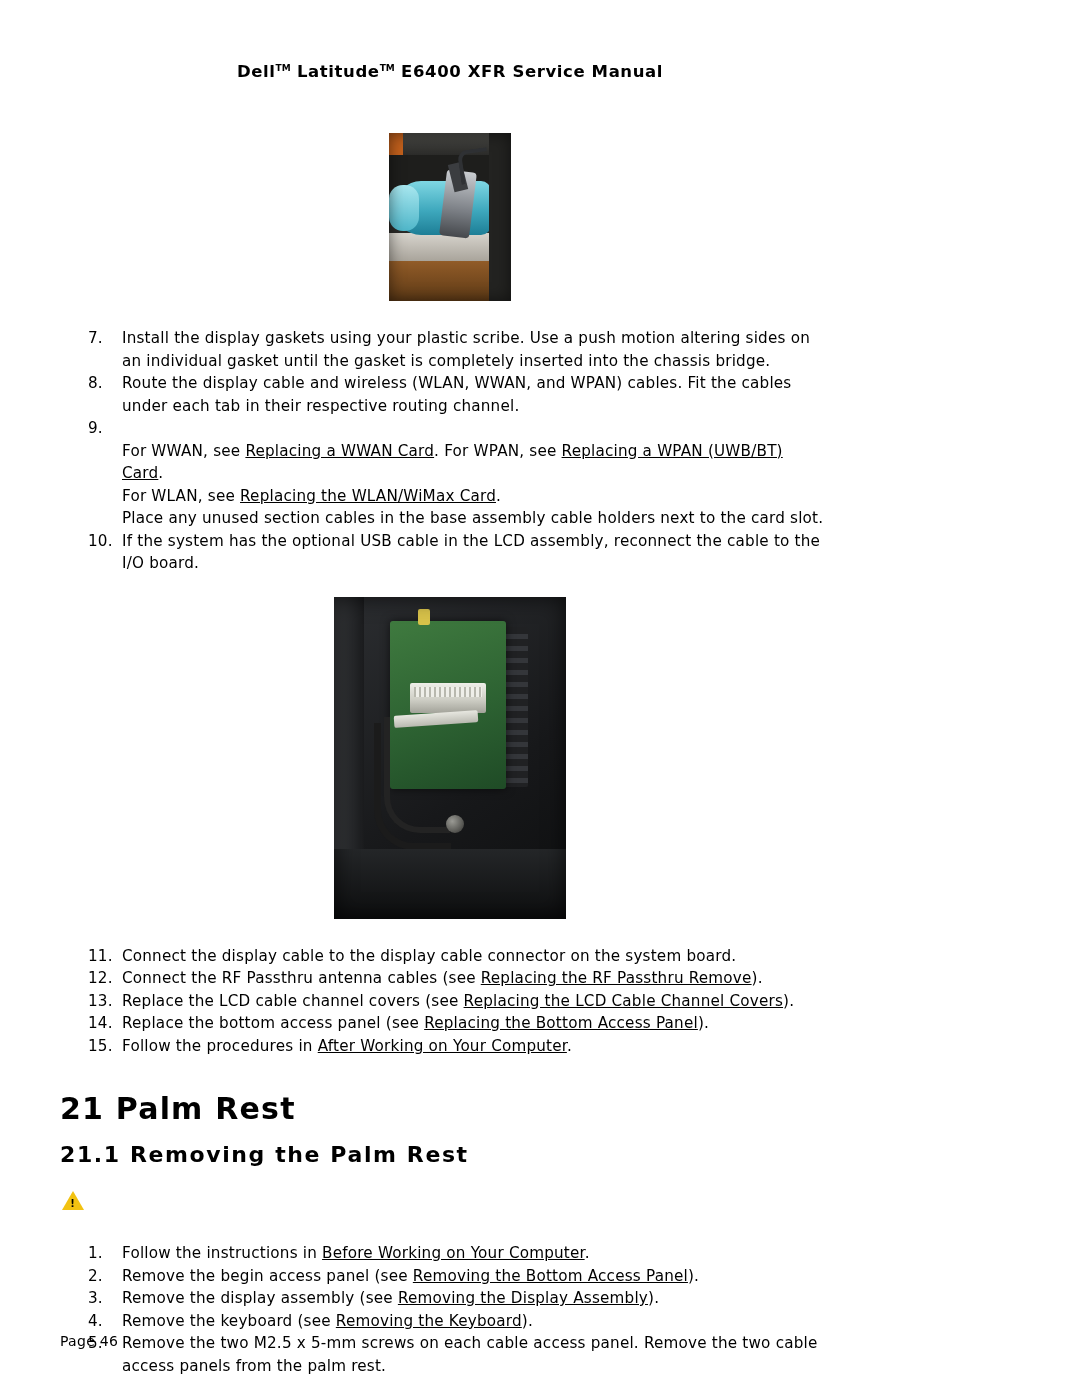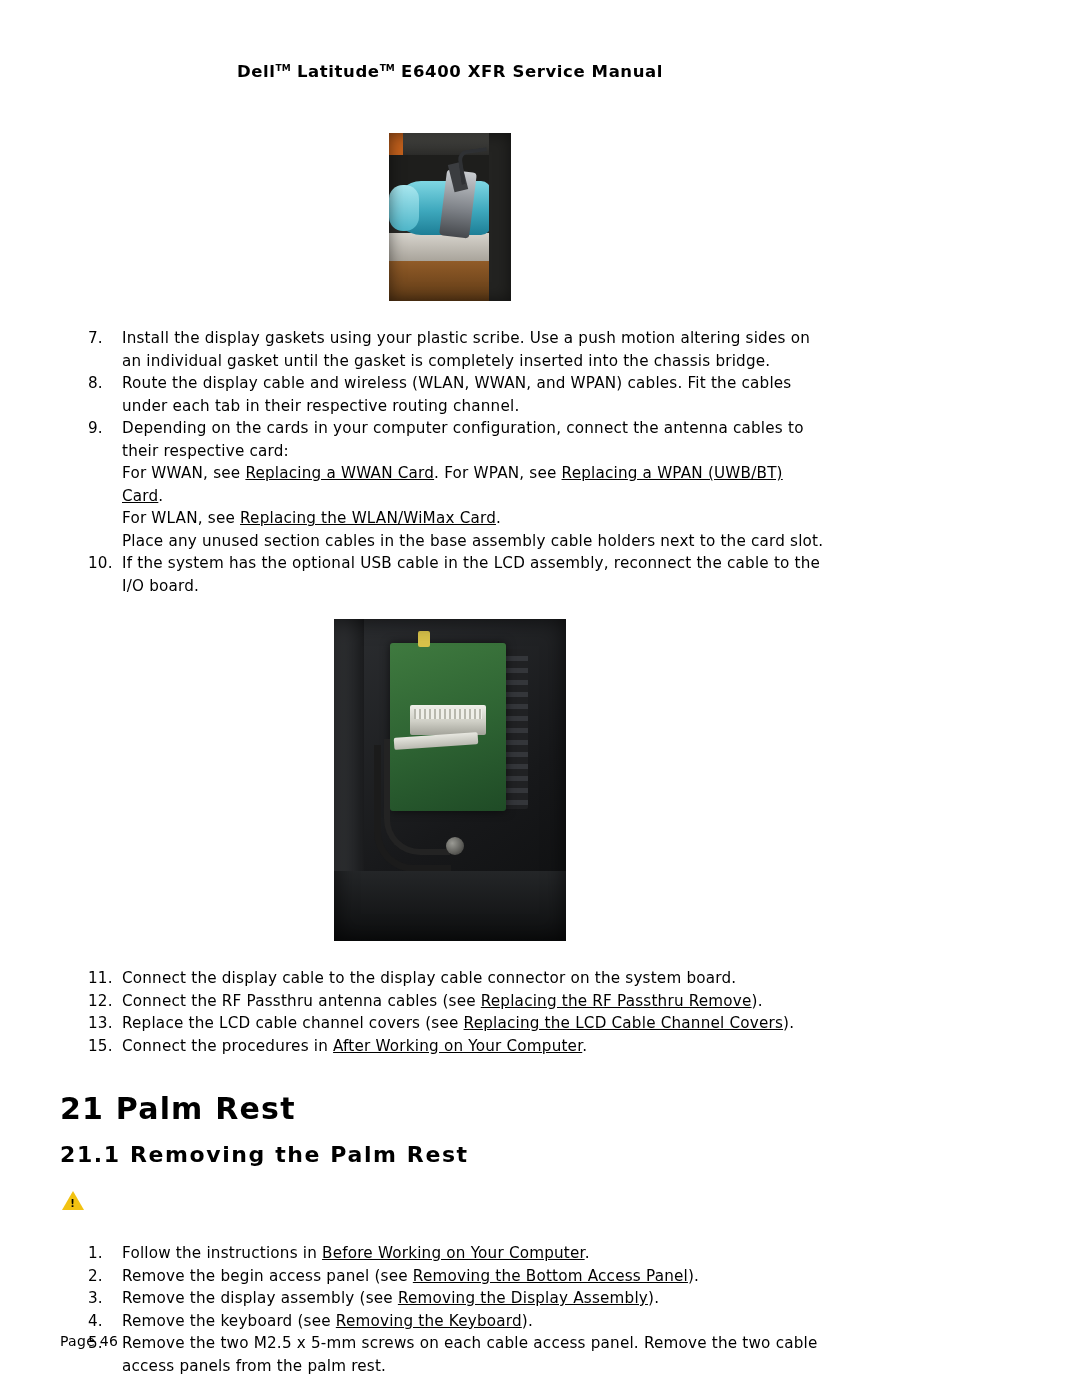--- a/index.html
+++ b/index.html
@@ -291,21 +291,21 @@
     </div>
 
     <div class="step">
       <div class="num">8.</div>
       <div class="txt">Route the display cable and wireless (WLAN, WWAN, and WPAN) cables. Fit the cables under each tab in their respective routing channel.</div>
     </div>
 
     <div class="step">
       <div class="num">9.</div>
       <div class="txt">
-        <span>Depending on the cards in your computer configuration, connect the antenna cables to their respective card:</span><br>
+        <br>
         <span>For WWAN, see </span><span class="u">Replacing a WWAN Card</span><span>.  For WPAN, see </span><span class="u">Replacing a WPAN (UWB/BT) Card</span><span>.</span><br>
         <span>For WLAN, see </span><span class="u">Replacing the WLAN/WiMax Card</span><span>.</span><br>
         <span>Place any unused section cables in the base assembly cable holders next to the card slot.</span>
       </div>
     </div>
 
     <div class="step">
       <div class="num">10.</div>
       <div class="txt">If the system has the optional USB cable in the LCD assembly, reconnect the cable to the I/O board.</div>
     </div>
@@ -338,24 +338,28 @@
     <div class="step">
       <div class="num">12.</div>
       <div class="txt"><span>Connect the RF Passthru antenna cables (see </span><span class="u">Replacing the RF Passthru Remove</span><span>).</span></div>
     </div>
 
     <div class="step">
       <div class="num">13.</div>
       <div class="txt"><span>Replace the LCD cable channel covers (see </span><span class="u">Replacing the LCD Cable Channel Covers</span><span>).</span></div>
     </div>
 
+    <div class="step">
+      <div class="num">14.</div>
+      <div class="txt"><span>Replace the bottom access panel (see </span><span class="u">Replacing the Bottom Access Panel</span><span>).</span></div>
+    </div>
 
     <div class="step">
       <div class="num">15.</div>
-      <div class="txt"><span>Connect the procedures in </span><span class="u">After Working on Your Computer</span><span>.</span></div>
+      <div class="txt"><span>Follow the procedures in </span><span class="u">After Working on Your Computer</span><span>.</span></div>
     </div>
 
   </div>
 
   <h1 class="sec">
     <span>21</span>
     <span>Palm Rest</span>
   </h1>
 
   <h2 class="sub">

